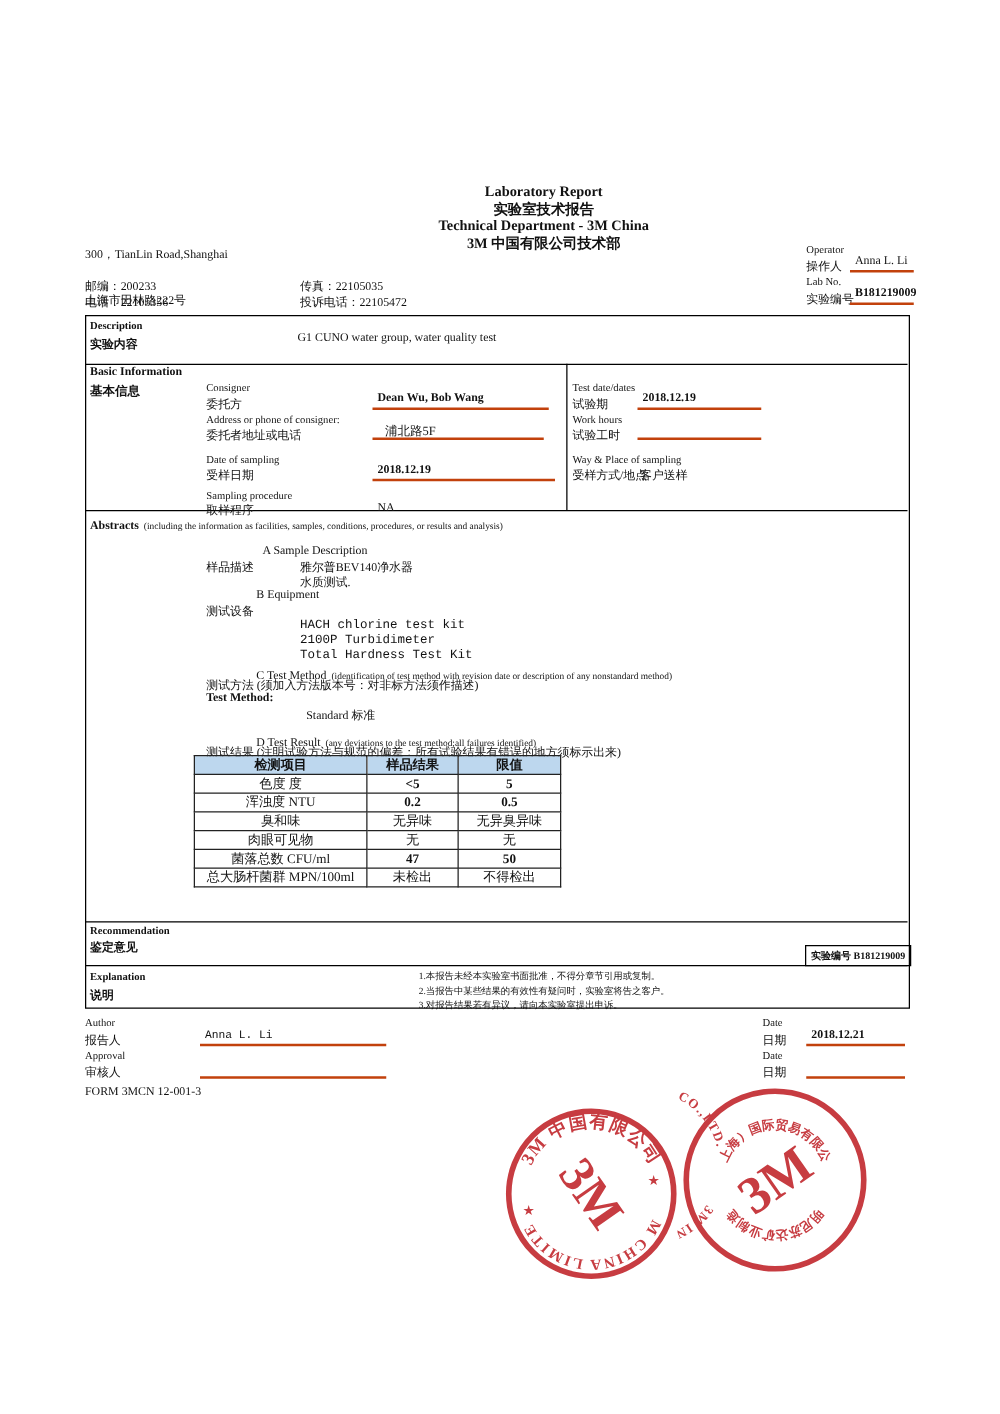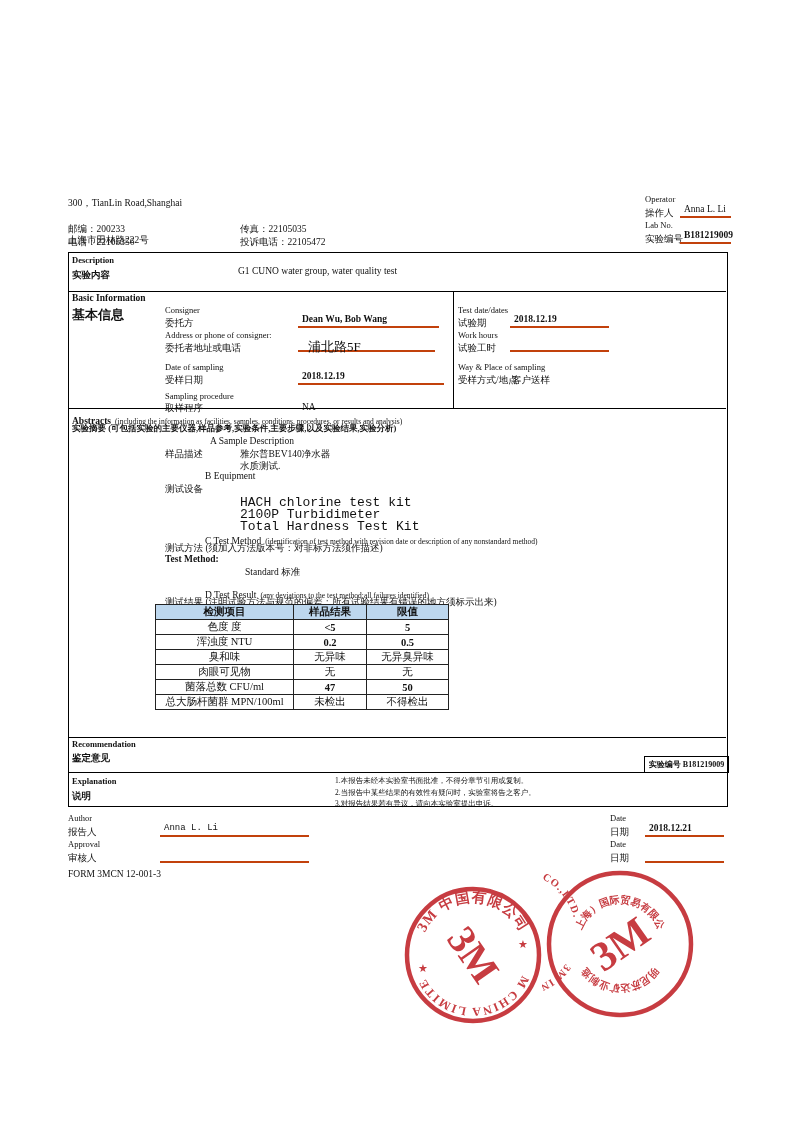--- a/index.html
+++ b/index.html
@@ -1,21 +1,21 @@
 <!DOCTYPE html>
 <html><head>
 <meta charset="utf-8">
 <style>
   html,body{margin:0;padding:0;background:#fff;}
   .page{position:relative;width:800px;height:1131px;background:#fff;overflow:hidden;
         font-family:"Liberation Serif", serif;color:#111;}
   .abs{position:absolute;white-space:nowrap;}
   .b{font-weight:bold;}
   .f7{font-size:7.5px;} .f8{font-size:8.5px;} .f9{font-size:9.5px;}
-  .f10{font-size:13px;} .f11{font-size:11.5px;}
+  .f10{font-size:10px;} .f11{font-size:11.5px;}
   .ctr{text-align:center;}
   .ul{border-bottom:2px solid #c2410c;height:12px;padding-left:4px;}
   .hline{position:absolute;height:0;border-top:1px solid #000;}
   .vline{position:absolute;width:0;border-left:1px solid #000;}
   .mainbox{position:absolute;left:68px;top:252px;width:658px;height:553px;
            border:1.5px solid #000;}
   .mono{font-family:"Liberation Mono", monospace;}
   table.results{position:absolute;left:155px;top:604px;border-collapse:collapse;
                 table-layout:fixed;}
   table.results th,table.results td{border:1px solid #222;text-align:center;
@@ -24,20 +24,26 @@
   .labnobox{position:absolute;left:644px;top:756px;width:83px;height:15px;
       border:1px solid #000;text-align:center;font-size:8px;font-weight:bold;
       line-height:15px;}
   .stamp{position:absolute;opacity:.9;}
 </style>
 </head>
 <body>
 
 <div class="page">
 
+  <div class="abs ctr" style="left:235px;top:148px;width:400px;">
+    <div class="f11 b">Laboratory Report</div>
+    <div class="f11 b">实验室技术报告</div>
+    <div class="f11 b">Technical Department - 3M China</div>
+    <div class="f11 b">3M 中国有限公司技术部</div>
+  </div>
 
   <span class="abs f9" style="left:68px;top:197px;">300，TianLin Road,Shanghai</span>
   <span class="abs f9" style="left:68px;top:210px;margin-top:24px;">上海市田林路222号</span>
   <span class="abs f9" style="left:68px;top:223px;"><span>邮编：</span><span>200233</span></span>
   <span class="abs f9" style="left:240px;top:223px;"><span>传真：</span><span>22105035</span></span>
   <span class="abs f9" style="left:68px;top:236px;"><span>电话：</span><span>22105356</span></span>
   <span class="abs f9" style="left:240px;top:236px;"><span>投诉电话：</span><span>22105472</span></span>
 
   <span class="abs f8" style="left:645px;top:194px;">Operator</span>
   <span class="abs f9" style="left:645px;top:207px;">操作人</span>
@@ -82,21 +88,20 @@
 
   <span class="abs f8" style="left:458px;top:330px;">Work hours</span>
   <span class="abs f9" style="left:458px;top:342px;">试验工时</span>
   <span class="abs ul f9" style="left:510px;top:338px;width:95px;"></span>
 
   <span class="abs f8" style="left:458px;top:362px;">Way &amp; Place of sampling</span>
   <span class="abs f9" style="left:458px;top:374px;">受样方式/地点</span>
   <span class="abs f9" style="left:512px;top:374px;">客户送样</span>
 
   <span class="abs" style="left:72px;top:410px;"><span class="f9 b">Abstracts</span> <span class="f7">(including the information as facilities, samples, conditions, procedures, or results and analysis)</span></span>
-  <span class="abs f8 b" style="left:72px;top:423px;">实验摘要 (可包括实验的主要仪器,样品参考,实验条件,主要步骤,以及实验结果,实验分析)</span>
 
   <span class="abs f9" style="left:210px;top:436px;">A Sample Description</span>
   <span class="abs f9" style="left:165px;top:448px;">样品描述</span>
   <span class="abs f9" style="left:240px;top:448px;">雅尔普BEV140净水器</span>
   <span class="abs f9" style="left:240px;top:460px;">水质测试.</span>
 
   <span class="abs f9" style="left:205px;top:471px;">B Equipment</span>
   <span class="abs f9" style="left:165px;top:483px;">测试设备</span>
   <span class="abs mono f10" style="left:240px;top:495px;">HACH chlorine test kit</span>
   <span class="abs mono f10" style="left:240px;top:507px;">2100P Turbidimeter</span>

